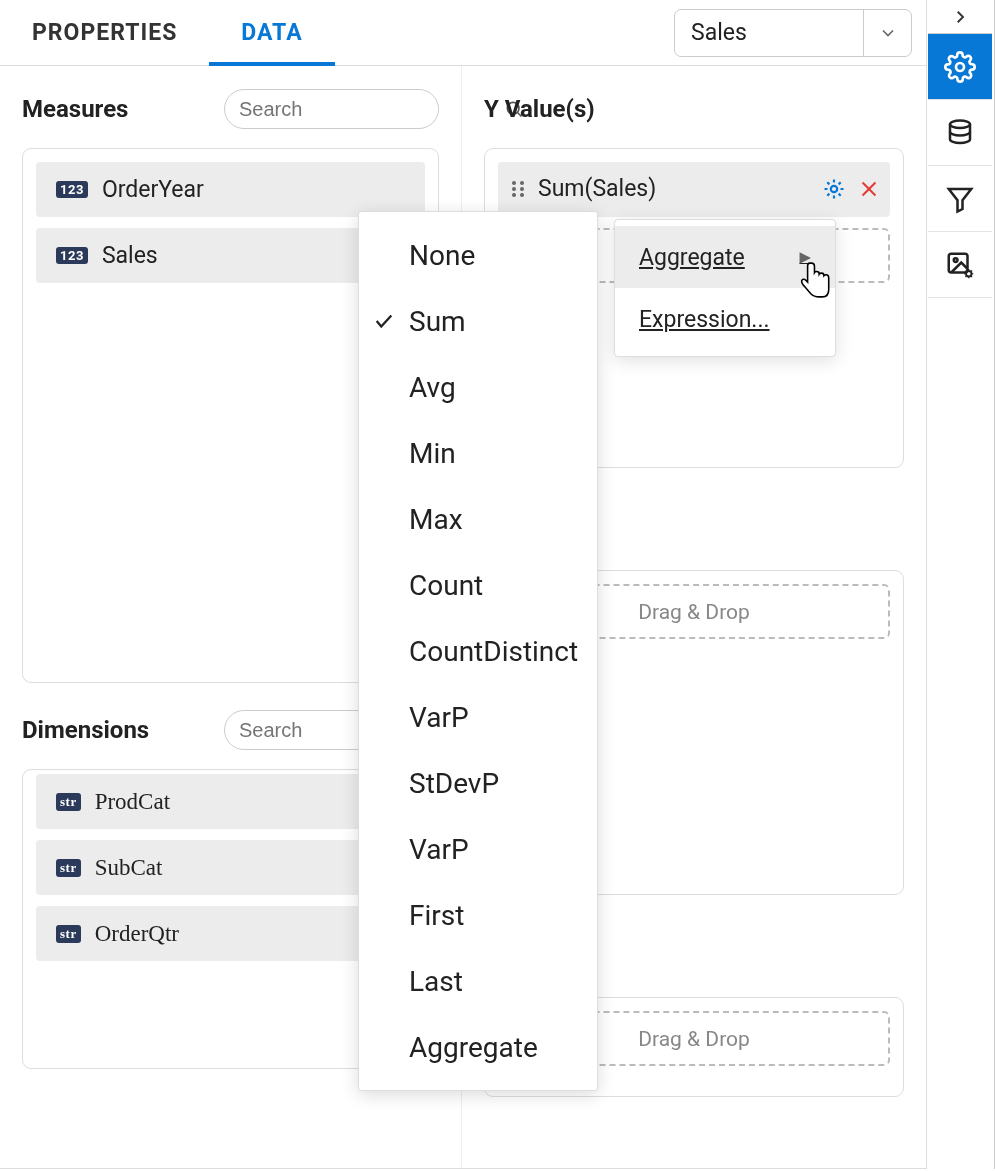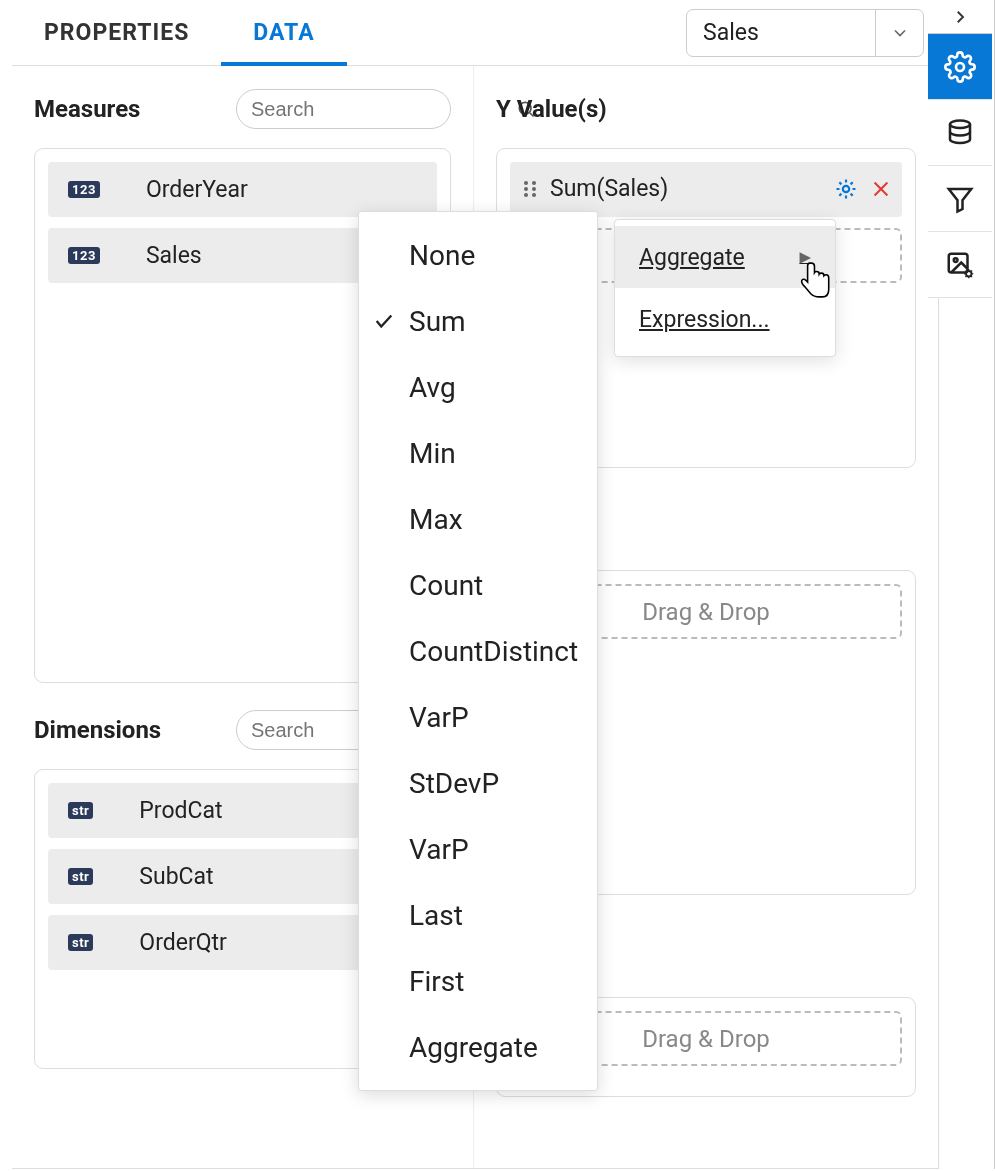--- a/index.html
+++ b/index.html
@@ -1,17 +1,17 @@
 <!DOCTYPE html>
 <html><head>
 <meta charset="utf-8">
 <style>
   * { box-sizing: border-box; margin: 0; padding: 0; }
   body { font-family: -apple-system, "Segoe UI", Roboto, Arial, sans-serif; width: 995px; height: 1171px; background: #fff; color: #333; font-size: 21px; position: relative; overflow: hidden; }
-  .main-area { position: absolute; left: 12px; top: 0; width: 927px; height: 1169px; border: 1px solid #ddd; border-top: none; border-left: none; }
+  .main-area { position: absolute; left: 0; top: 0; width: 927px; height: 1169px; border: 1px solid #ddd; border-top: none; border-left: none; }
   .right-rail { position: absolute; left: 928px; top: 0; width: 67px; height: 1169px; border-right: 1px solid #ccc; }
   .rail-btn { width: 64px; height: 66px; display: flex; align-items: center; justify-content: center; border-bottom: 1px solid #e3e3e3; background: #fff; color: #222; }
   .rail-btn.active { background: #0878d6; color: #fff; }
   .rail-btn.top { height: 34px; border-bottom: 1px solid #ccc; }
 
   .header { height: 66px; display: flex; align-items: stretch; border-bottom: 1px solid #ddd; }
   .tab { padding: 0 32px; display: flex; align-items: center; font-weight: 700; letter-spacing: 1px; font-size: 23px; color: #333; }
   .tab.active { color: #0878d6; position: relative; }
   .tab.active::after { content: ""; position: absolute; left: 0; right: 0; bottom: -1px; height: 4px; background: #0878d6; }
   .header-spacer { flex: 1; }
@@ -26,34 +26,34 @@
 
   .section-head { display: flex; align-items: center; margin-bottom: 18px; height: 42px; }
   .section-title { font-weight: 700; font-size: 24px; color: #222; flex: 1; }
   .search-box { width: 215px; height: 40px; border: 1px solid #ccc; border-radius: 20px; display: flex; align-items: center; padding: 0 14px; }
   .search-input { flex: 1; border: none; outline: none; font-size: 20px; color: #888; background: transparent; }
   .search-icon { color: #555; }
 
   .field-container { border: 1px solid #ddd; border-radius: 9px; padding: 13px 13px; min-height: 100px; margin-bottom: 26px; }
   .field-container.y { min-height: 320px; }
   .field-container.tall { min-height: 535px; }
-  .field-container.dim { padding-top: 13px; }
-
-  .field-item { height: 55px; background: #ececec; border-radius: 4px; display: flex; align-items: center; padding: 0 10px 0 20px; margin-bottom: 11px; gap: 32px; }
+  .field-container.dim { padding-top: 4px; font-family: Liberation Serif, serif; }
+
+  .field-item { height: 55px; background: #ececec; border-radius: 4px; display: flex; align-items: center; padding: 0 10px 0 20px; margin-bottom: 11px; }
   .field-item:last-child { margin-bottom: 0; }
   .badge { background: #2b3a5a; color: #fff; font-size: 13px; font-weight: 700; padding: 1px 4px; border-radius: 3px; margin-right: 14px; letter-spacing: 0.5px; }
   .field-label { font-size: 23px; color: #222; }
 
   .chip { height: 55px; background: #ececec; border-radius: 4px; display: flex; align-items: center; padding: 0 10px 2px 12px; }
   .drag-handle { color: #666; margin-right: 12px; display: flex; }
   .chip-label { flex: 1; font-size: 23px; color: #222; }
   .chip-gear { color: #0878d6; margin-right: 12px; display: flex; }
   .chip-close { color: #e53935; display: flex; font-size: 24px; }
 
-  .dropzone-dashed { border: 2px dashed #bbb; border-radius: 6px; height: 55px; display: flex; align-items: center; justify-content: center; color: #888; font-size: 24px; margin-top: 11px; }
+  .dropzone-dashed { border: 2px dashed #bbb; border-radius: 6px; height: 55px; display: flex; align-items: center; justify-content: center; color: #888; font-size: 21px; margin-top: 11px; }
   .dropzone-dashed.only { margin-top: 0; }
 
   
   .ctx-menu { position: absolute; left: 614px; top: 219px; width: 222px; background: #fff; border: 1px solid #ddd; border-radius: 4px; box-shadow: 0 4px 18px rgba(0,0,0,.12); padding: 6px 0; z-index: 20; }
   .ctx-item { height: 62px; display: flex; align-items: center; padding: 0 24px; font-size: 23px; color: #222; justify-content: space-between; text-decoration: underline; }
   .ctx-item.highlight { background: #ececec; }
   .ctx-arrow { color: #666; font-size: 15px; }
 
   
   .agg-menu { position: absolute; left: 358px; top: 211px; width: 240px; background: #fff; border: 1px solid #ddd; border-radius: 3px; box-shadow: 0 4px 18px rgba(0,0,0,.14); padding: 10px 0; z-index: 30; }
@@ -225,24 +225,24 @@
     <div class="agg-item">
       <span>VarP</span>
     </div>
     <div class="agg-item">
       <span>StDevP</span>
     </div>
     <div class="agg-item">
       <span>VarP</span>
     </div>
     <div class="agg-item">
+      <span>First</span>
+    </div>
+    <div class="agg-item">
       <span>Last</span>
-    </div>
-    <div class="agg-item">
-      <span>First</span>
     </div>
     <div class="agg-item">
       <span>Aggregate</span>
     </div>
   </div>
 
 <div class="right-rail">
   <div class="rail-btn top">
     <svg width="18" height="18" viewBox="0 0 24 24" fill="none" stroke="#333" stroke-width="2.5">
         <polyline points="9 5 16 12 9 19"></polyline>

